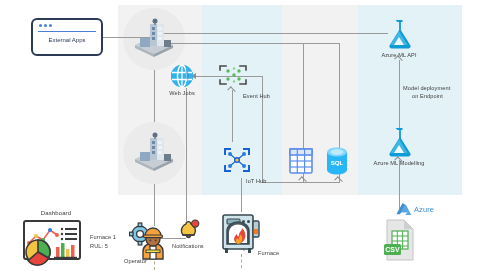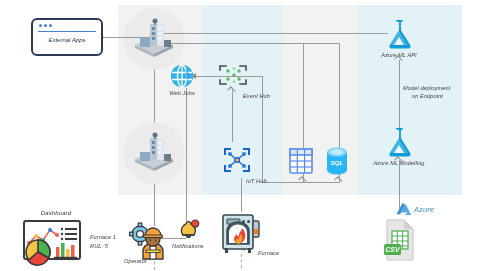--- a/index.html
+++ b/index.html
@@ -6,21 +6,20 @@
   html, body {
     width: 500px; height: 271px;
     background: #ffffff;
     font-family: "Liberation Sans", sans-serif;
     overflow: hidden;
   }
   #canvas {
     position: relative;
     width: 444px; height: 271px;
     background: #ffffff;
-    font-style: italic;
   }
   
   .panel { position: absolute; top: 5px; height: 190px; }
   .panel.gray { background: #f2f2f2; }
   .panel.blue { background: #e3f2f7; }
 
   
   .halo {
     position: absolute; border-radius: 50%;
     background: #ebebeb;

